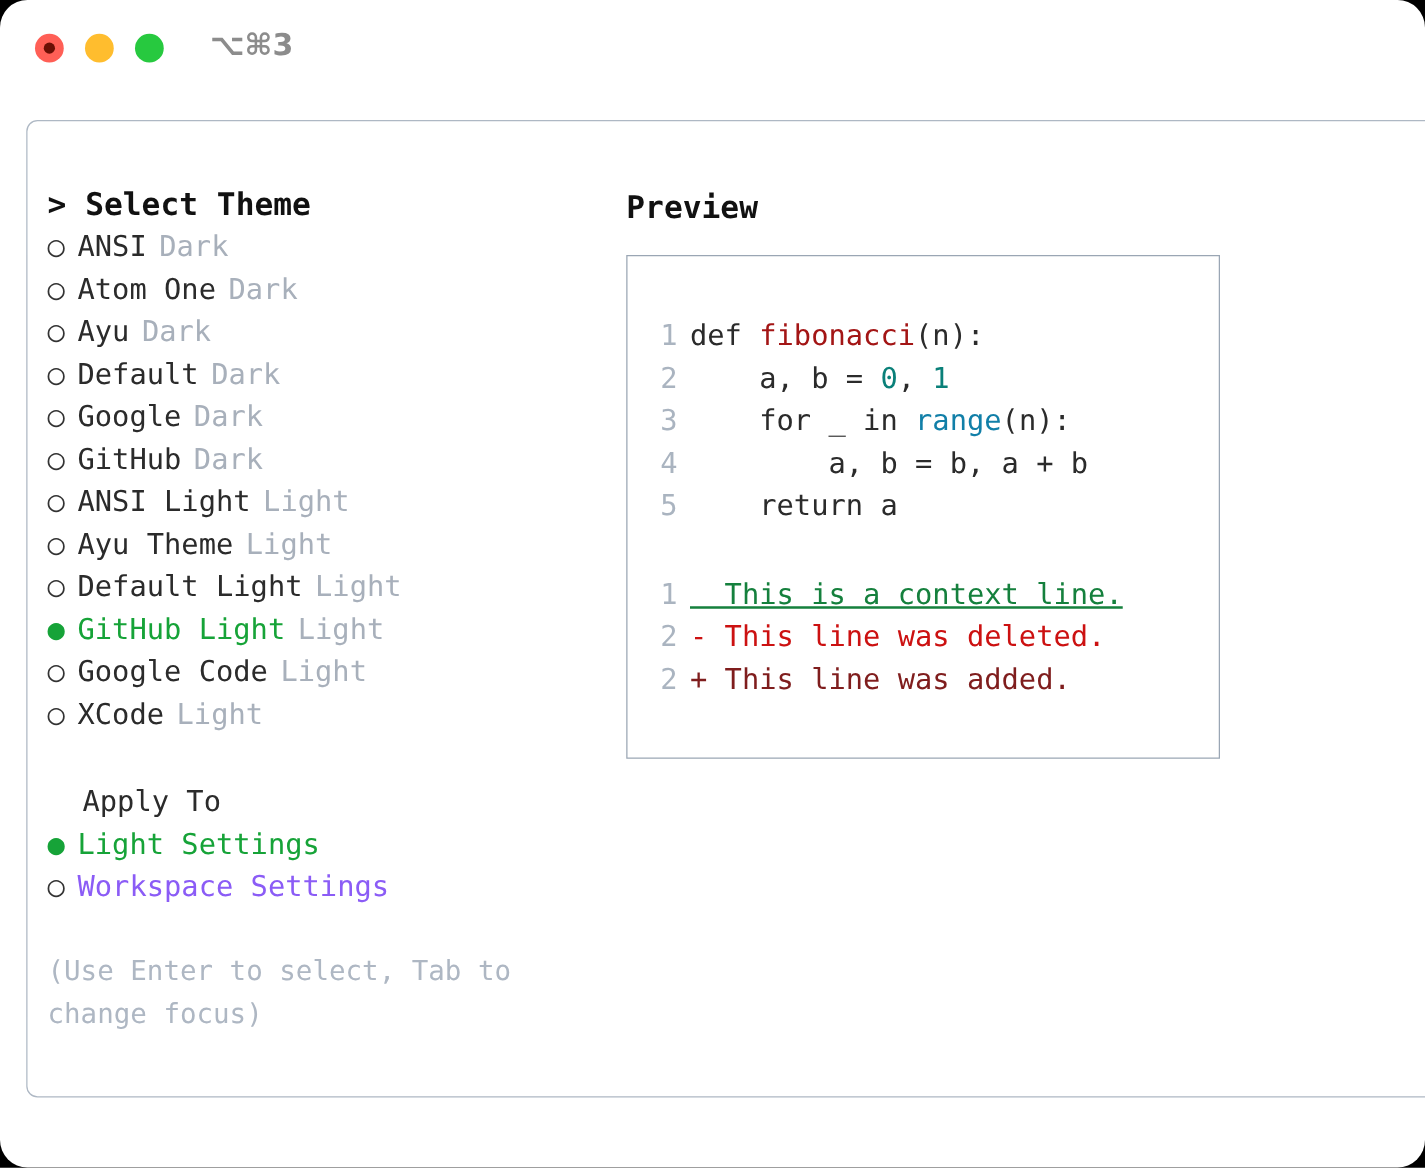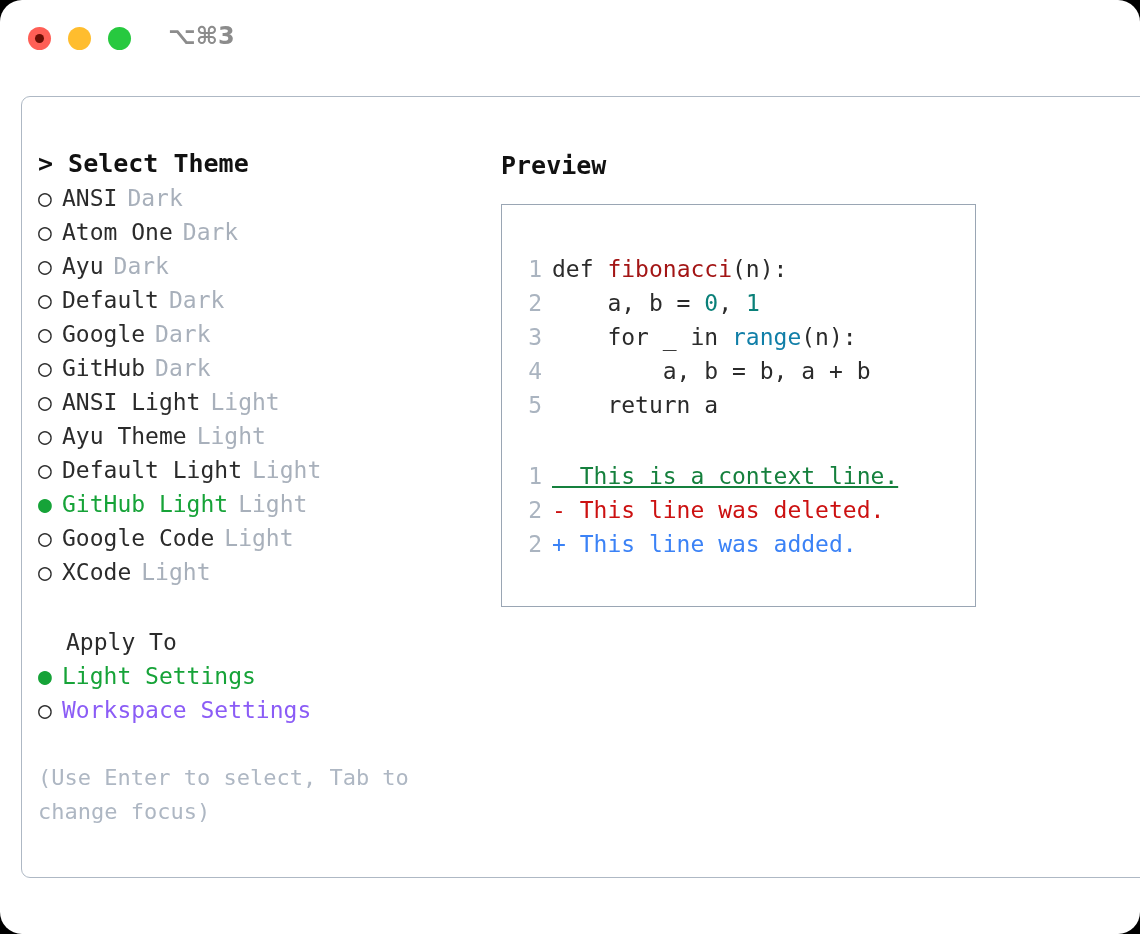--- a/index.html
+++ b/index.html
@@ -230,21 +230,21 @@
     display: flex;
     align-items: baseline;
     height: 34px;
     line-height: 34px;
     font-size: 23px;
     white-space: pre;
   }
   .diff-text { white-space: pre; }
   .diff-context { color: #15803d; text-decoration: underline; }
   .diff-del     { color: #cc1111; }
-  .diff-add     { color: #3b82f6; }
+  .diff-add     { color: #7f1d1d; }
 </style>
 </head>
 <body>
 
 <div class="window">
 
   <div class="titlebar">
     <div class="traffic-lights">
       <span class="light red"></span>
       <span class="light yellow"></span>

